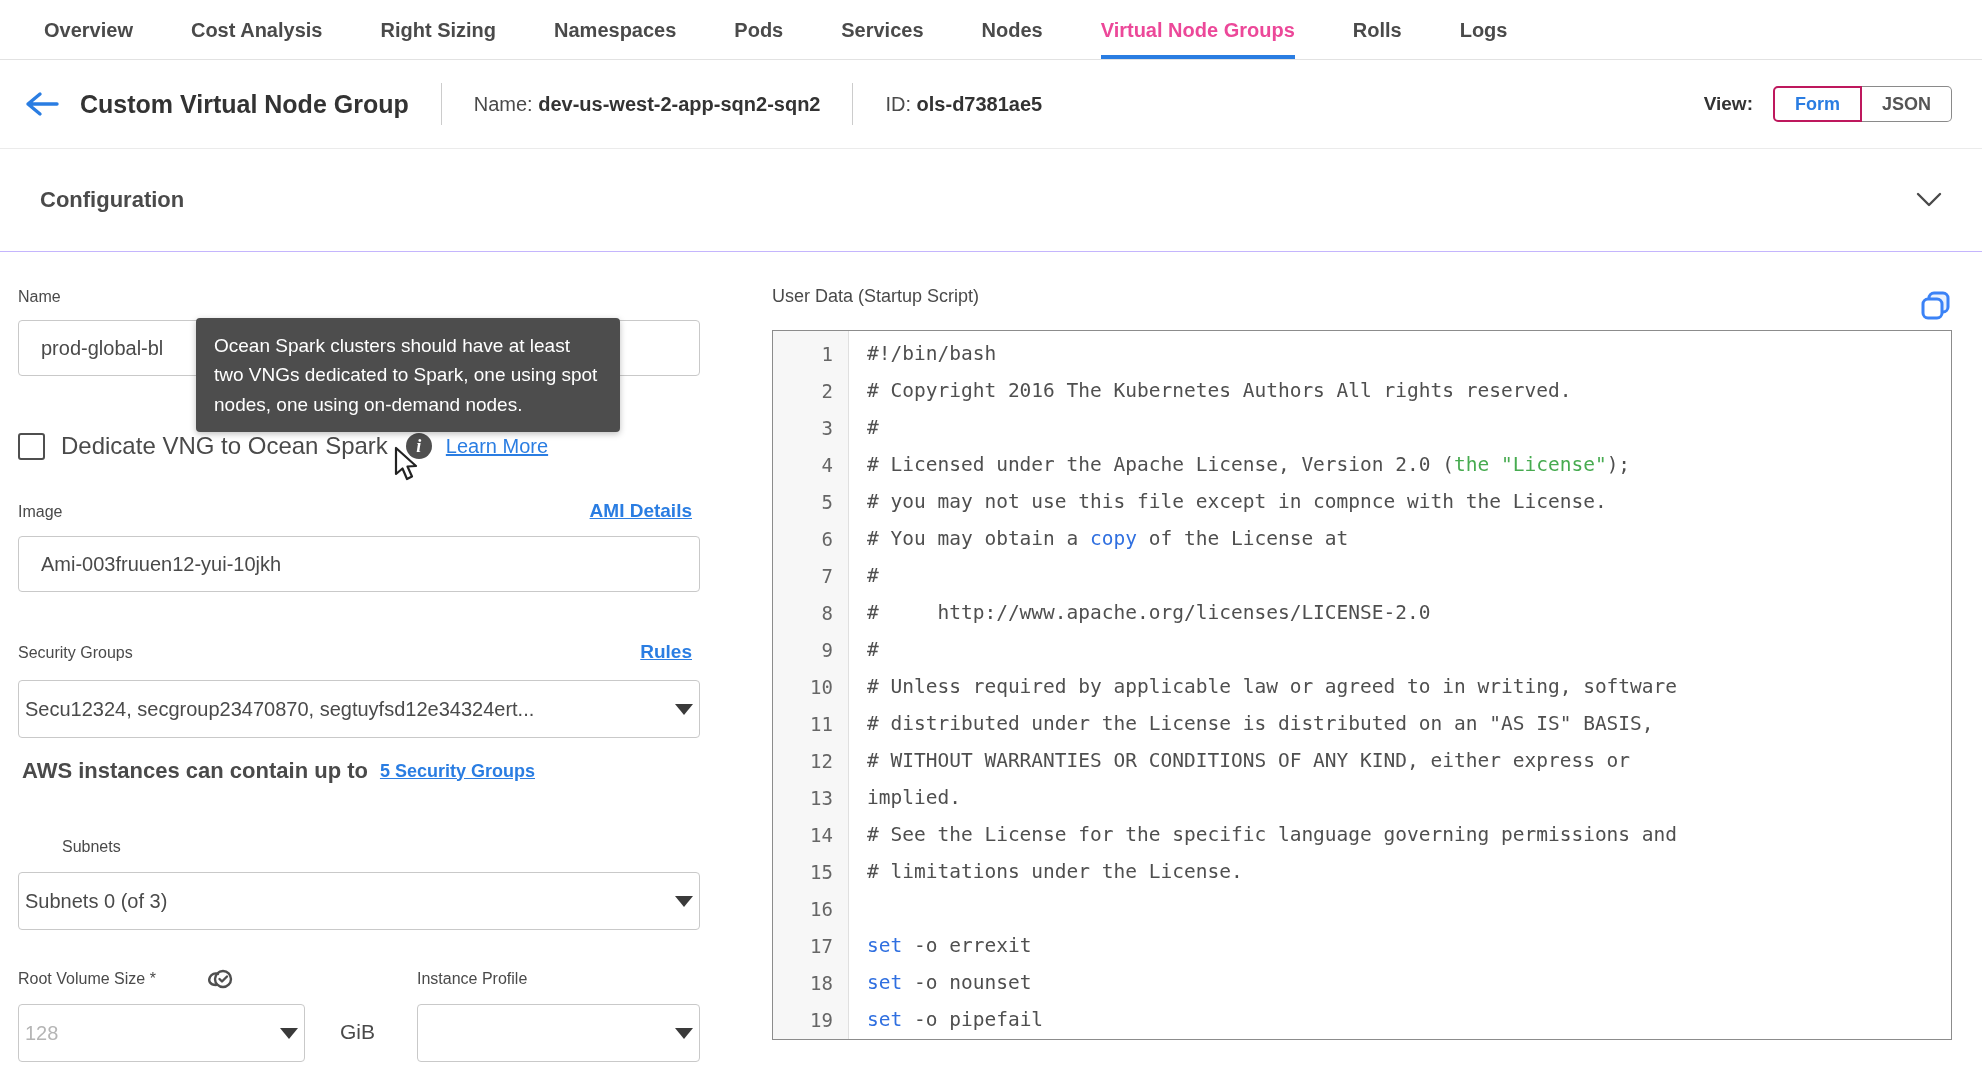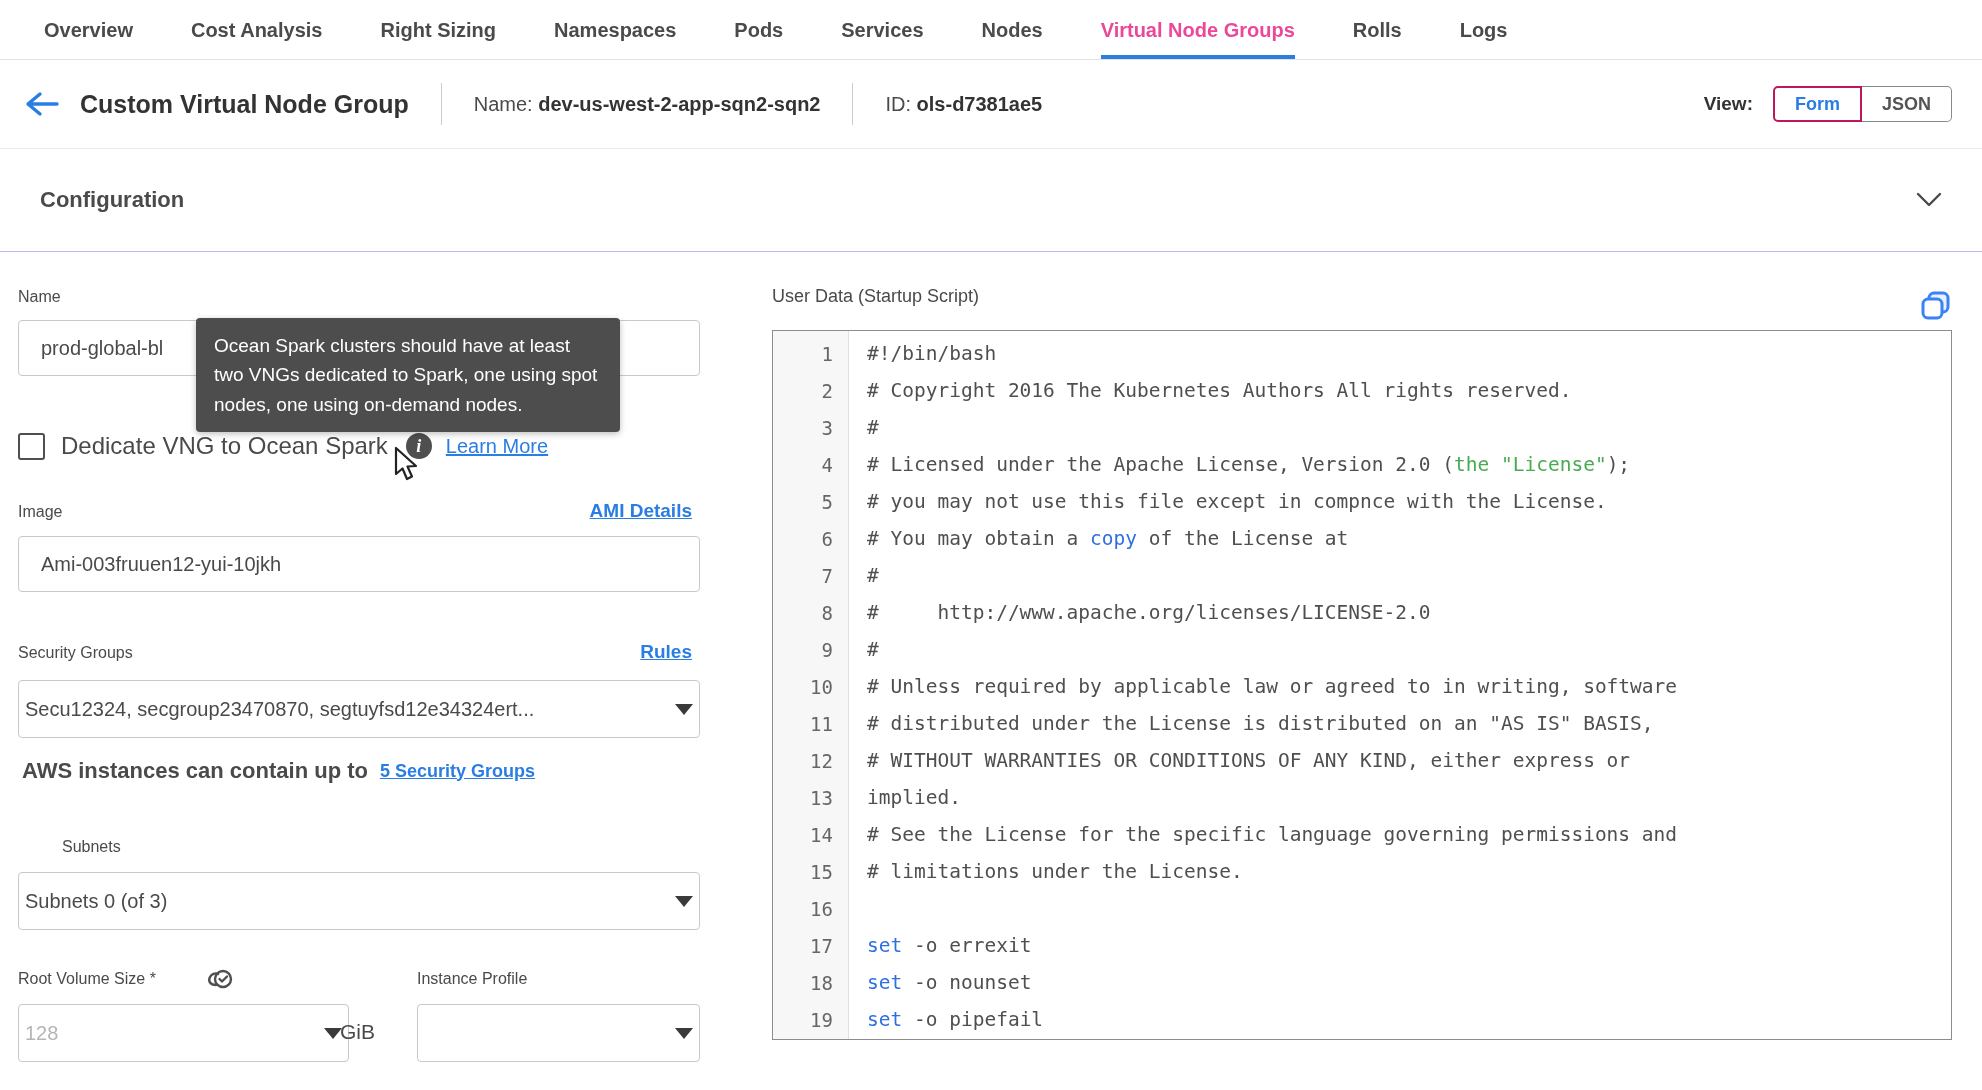--- a/index.html
+++ b/index.html
@@ -162,21 +162,21 @@
       <span class="dval">Subnets 0 (of 3)</span>
       <span class="caret"></span>
     </div>
 
     <label class="flabel" style="left:0; top:718px;">Root Volume Size *</label>
     <svg style="position:absolute; left:188px; top:714px;" width="28" height="26" viewBox="0 0 28 26">
       <path d="M10 19 C4 19 2 15 4 11 C5.5 8 9 6.5 12 8" fill="none" stroke="#4f4f4f" stroke-width="2.4" stroke-linecap="round"></path>
       <circle cx="17" cy="13" r="8" fill="none" stroke="#4f4f4f" stroke-width="2.4"></circle>
       <path d="M13.5 13 L16 15.5 L21 10.5" fill="none" stroke="#4f4f4f" stroke-width="2.4" stroke-linecap="round" stroke-linejoin="round"></path>
     </svg>
-    <div class="dropdown" style="left:0; top:752px; width:331px;">
+    <div class="dropdown" style="left:0; top:752px; width:287px;">
       <span class="dval" style="color:#b5b5b5;">128</span>
       <span class="caret"></span>
     </div>
     <span class="unit" style="left:322px; top:768px;">GiB</span>
 
     <label class="flabel" style="left:399px; top:718px;">Instance Profile</label>
     <div class="dropdown" style="left:399px; top:752px; width:283px;">
       <span class="dval"></span>
       <span class="caret"></span>
     </div>

